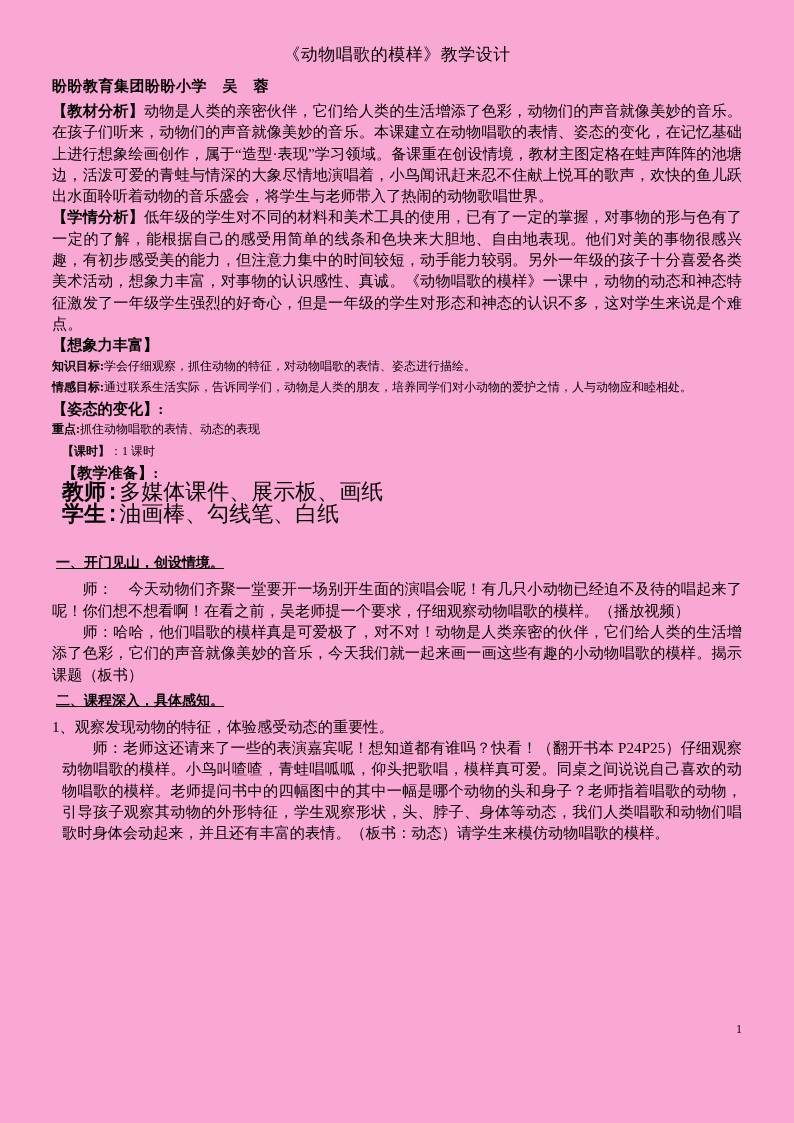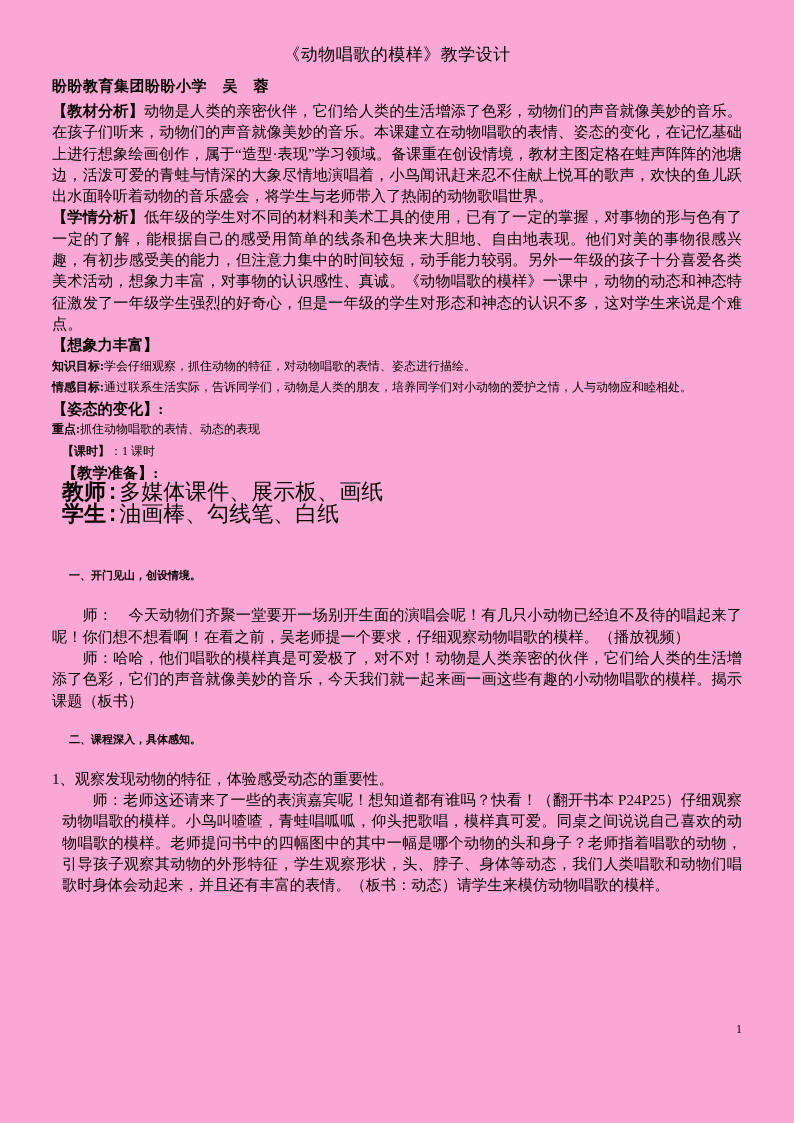--- a/index.html
+++ b/index.html
@@ -70,24 +70,25 @@
   .label-line {
     margin: 0;
     font-size: 12px;
     line-height: 21.3px;
     text-align: justify;
     text-justify: inter-ideograph;
   }
   .label-line .lbl { font-weight: bold; }
 
   .big-line {
-    margin: 17px;
-    font-size: 11px;
+    margin: 4px;
+    font-size: 14px;
     line-height: 23px;
     font-weight: bold;
+    text-decoration: underline;
   }
   .mid-line {
     margin: 0;
     font-size: 22px;
     line-height: 22px;
     padding-left: 10px;
     font-family: Liberation Mono, monospace;
   }
   .spacer-md { height: 20px; }
 

